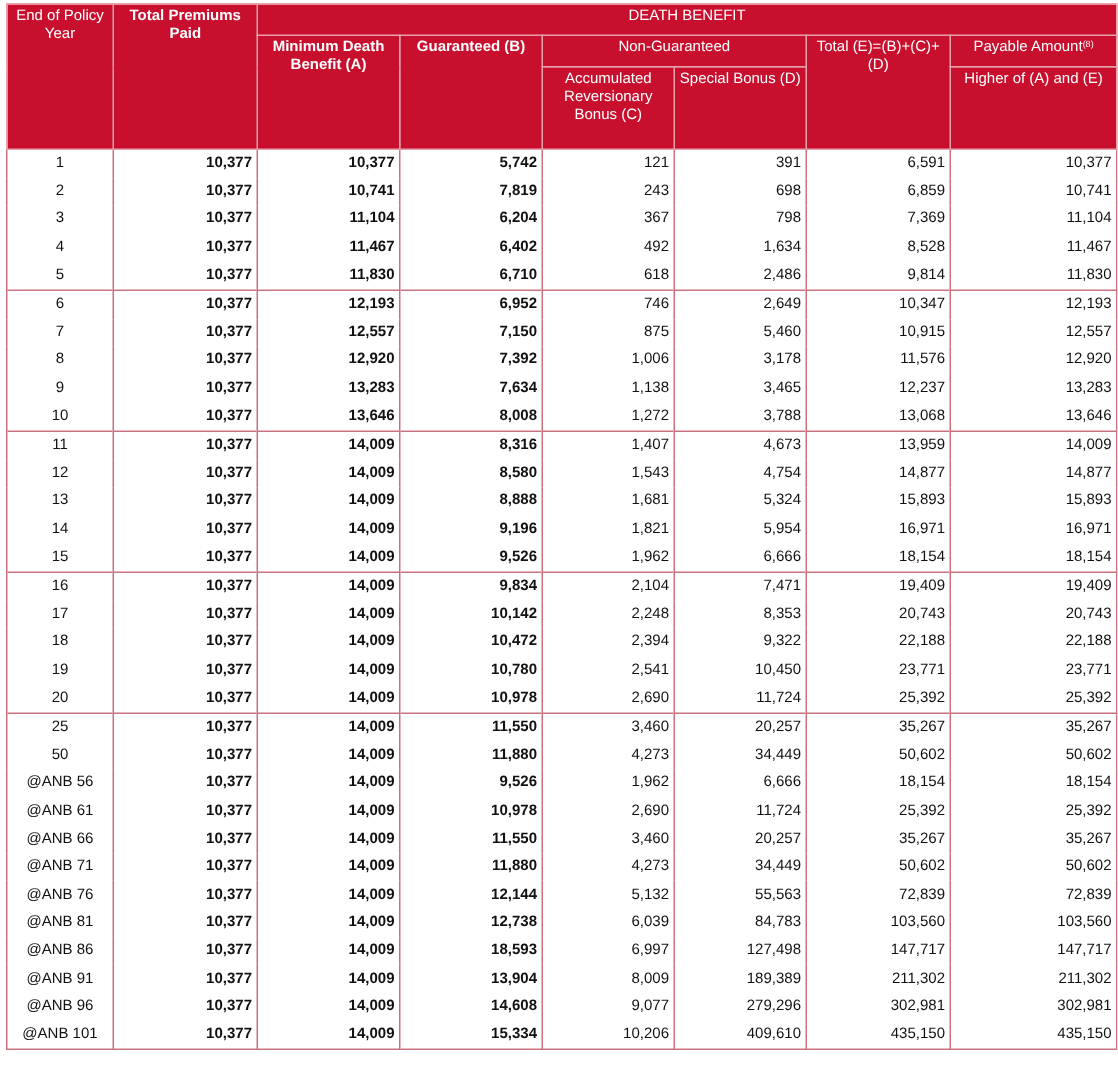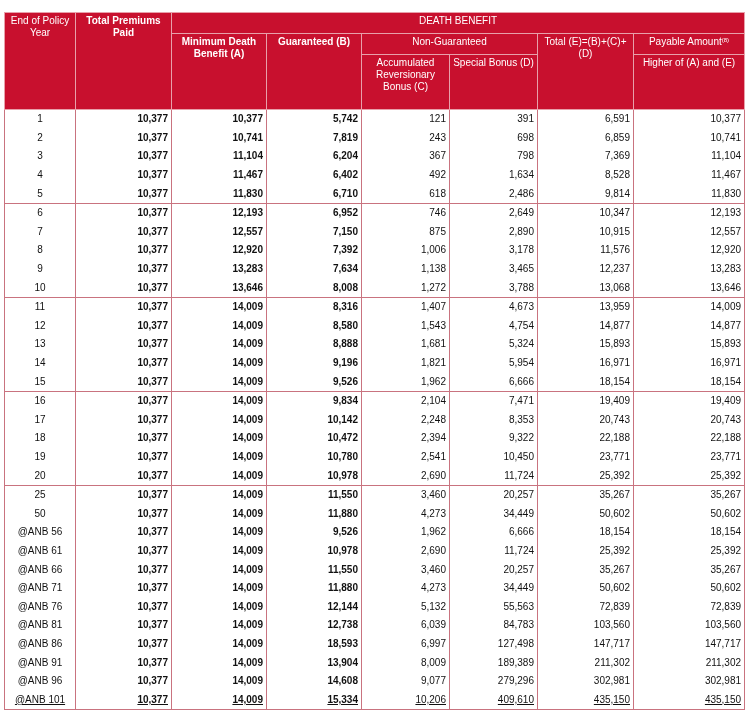--- a/index.html
+++ b/index.html
@@ -2,21 +2,21 @@
 <html><head>
   <meta charset="utf-8">
   <style>
     html, body { margin: 0; padding: 0; background: #ffffff; }
     body { width: 745px; height: 716px; overflow: hidden; font-family: "Liberation Sans", sans-serif; }
     table.bi {
       border-collapse: collapse;
       table-layout: fixed;
       width: 740px;
       margin-left: 4px;
-      margin-top: 12px;
+      margin-top: 2px;
       font-size: 10px;
       color: #111;
     }
     col.c0 { width: 71px; }
     col.c1 { width: 96px; }
     col.c2 { width: 95px; }
     col.c3 { width: 95px; }
     col.c4 { width: 88px; }
     col.c5 { width: 88px; }
     col.c6 { width: 96px; }
@@ -41,21 +41,21 @@
       border-right: 1px solid #c9737f;
       padding: 0 3px;
       height: 18.6px;
       line-height: 18px;
       text-align: right;
       white-space: nowrap;
     }
     tbody td.yr { text-align: center; }
     tbody td.bold { font-weight: bold; }
     tbody tr.grp-start td { border-top: 1px solid #c9737f; }
-    tbody tr.last td { border-bottom: 1px solid #c9737f; text-decoration: underline; }
+    tbody tr.last td { border-bottom: 1px solid #c9737f; }
     sup { font-size: 6px; vertical-align: top; line-height: 8px; }
   </style>
 </head>
 <body>
 
 <table class="bi">
   <colgroup>
     <col class="c0">
       <col class="c1">
       <col class="c2">
@@ -144,21 +144,21 @@
         <td>2,649</td>
         <td>10,347</td>
         <td>12,193</td>
       </tr>
       <tr>
         <td class="yr">7</td>
         <td class="bold">10,377</td>
         <td class="bold">12,557</td>
         <td class="bold">7,150</td>
         <td>875</td>
-        <td>2,890</td>
+        <td>5,460</td>
         <td>10,915</td>
         <td>12,557</td>
       </tr>
       <tr>
         <td class="yr">8</td>
         <td class="bold">10,377</td>
         <td class="bold">12,920</td>
         <td class="bold">7,392</td>
         <td>1,006</td>
         <td>3,178</td>

